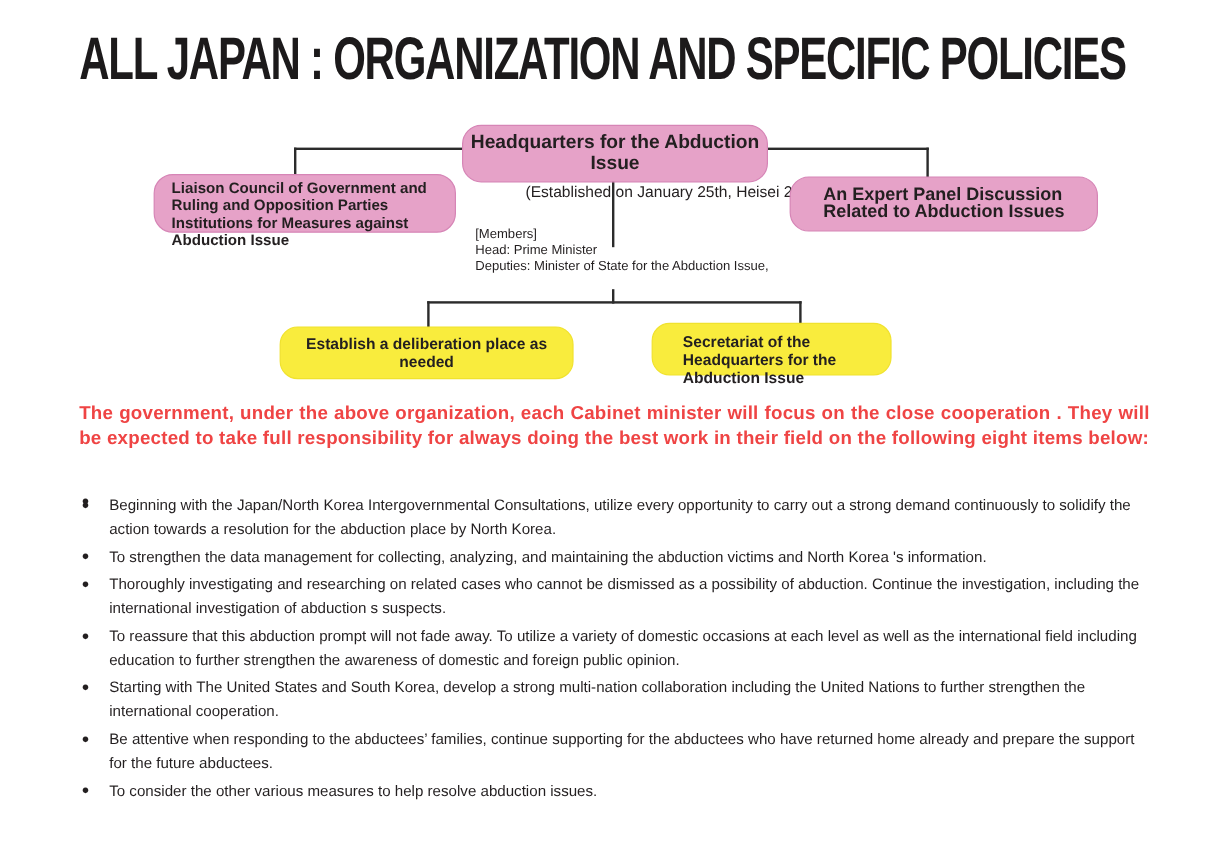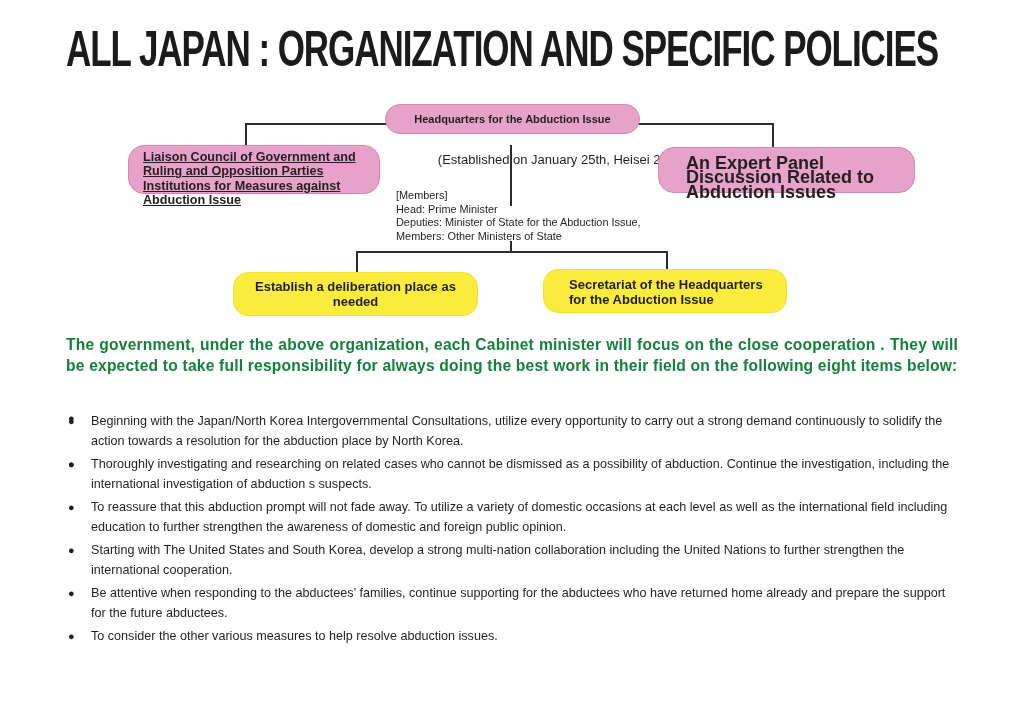--- a/index.html
+++ b/index.html
@@ -11,36 +11,36 @@
     position:absolute;left:66px;top:20px;margin:0;
     font-size:50px;font-weight:bold;letter-spacing:-1.5px;white-space:nowrap;
     transform:scaleX(0.70);transform-origin:left top;color:#1c1a1b;
   }
   
   .chart{position:absolute;left:0;top:0;width:1024px;height:335px;}
   .ln{position:absolute;background:#2b2b2b;z-index:1;}
   .box{position:absolute;box-sizing:border-box;z-index:2;font-weight:bold;}
   .pink{background:#e6a2c8;border:1px solid #d685b6;border-radius:16px;}
   .yellow{background:#f9ec3d;border:1px solid #f0e22e;border-radius:15px;}
-  .hq{left:385px;top:104px;width:255px;height:30px;display:flex;align-items:center;justify-content:center;font-size:11px;text-align:center;}
-  .left-box{left:128px;top:145px;width:252px;height:49px;padding:4px 6px 0 14px;font-size:12.6px;line-height:14.4px;text-decoration:underline;}
-  .right-box{left:658px;top:147px;width:257px;height:46px;padding:8px 6px 0 27px;font-size:18px;line-height:14.4px;}
+  .hq{left:385px;top:104px;width:255px;height:48px;display:flex;align-items:center;justify-content:center;font-size:16px;text-align:center;}
+  .left-box{left:128px;top:145px;width:252px;height:49px;padding:4px 6px 0 14px;font-size:12.6px;line-height:14.4px;}
+  .right-box{left:658px;top:147px;width:257px;height:46px;padding:8px 6px 0 27px;font-size:15px;line-height:14.4px;}
   .y-left{left:233px;top:272px;width:245px;height:44px;display:flex;align-items:center;justify-content:flex-start;font-size:13px;text-align:center;}
-  .y-right{left:543px;top:269px;width:244px;height:44px;padding:7px 6px 0 25px;font-size:13px;line-height:15px;}
+  .y-right{left:543px;top:269px;width:200px;height:44px;padding:7px 6px 0 25px;font-size:13px;line-height:15px;}
   .established{
     position:absolute;left:350px;top:152px;width:322px;z-index:2;
     text-align:right;font-size:13px;font-weight:normal;
   }
   .members{position:absolute;left:396px;top:177px;z-index:2;font-size:10.9px;line-height:13.6px;margin-top:12px;}
   .members .indent{padding-left:60px;}
   
   .intro{
     position:absolute;left:66px;top:334px;width:892px;margin:0;
     font-size:15.6px;font-weight:bold;line-height:21px;text-align:justify;
-    letter-spacing:0.2px;color:#15803d;
+    letter-spacing:0.2px;color:#ef4444;
   }
   .policies{
     position:absolute;left:66px;top:408px;width:894px;margin:0;padding:0;
     list-style:none;font-size:12.6px;line-height:20px;
   }
   .policies li{position:relative;padding-left:25px;margin-bottom:3px;}
   .policies .dot{
     position:absolute;left:2px;top:0;font-size:11px;line-height:20px;
   }
 </style>
@@ -66,21 +66,20 @@
     <div class="box pink hq">
       <span>Headquarters for the Abduction Issue</span>
     </div>
 
     <div class="established">(Established on January 25th, Heisei 25)</div>
 
     <div class="members">
       <div>[Members]</div>
       <div>Head: Prime Minister</div>
       <div>Deputies:  Minister of State for the Abduction Issue,</div>
-      <div>Members: Other Ministers of State</div>
     </div>
 
     <div class="box pink left-box">
       <span>Liaison Council of Government and Ruling and Opposition Parties Institutions for Measures against Abduction Issue</span>
     </div>
 
     <div class="box pink right-box">
       <span>An Expert Panel Discussion Related to Abduction Issues</span>
     </div>
 
@@ -98,20 +97,21 @@
   <ul class="policies">
     <li>
       <span class="dot">●</span>
     </li>
     <li>
       <span class="dot">●</span>
       <span>Beginning with the Japan/North Korea Intergovernmental Consultations, utilize every opportunity to carry out a strong demand continuously to solidify the action towards a resolution for the abduction place by North Korea.</span>
     </li>
     <li>
       <span class="dot">●</span>
+      <span>To strengthen the data management for collecting, analyzing, and maintaining the abduction victims and North Korea 's information.</span>
     </li>
     <li>
       <span class="dot">●</span>
       <span>Thoroughly investigating and researching on related cases who cannot be dismissed as a possibility of abduction.  Continue the investigation, including the international investigation of abduction s suspects.</span>
     </li>
     <li>
       <span class="dot">●</span>
       <span>To reassure that this abduction prompt will not fade away. To utilize a variety of domestic occasions at each level as well as the international field including education to further strengthen the awareness of domestic and foreign public opinion.</span>
     </li>
     <li>

